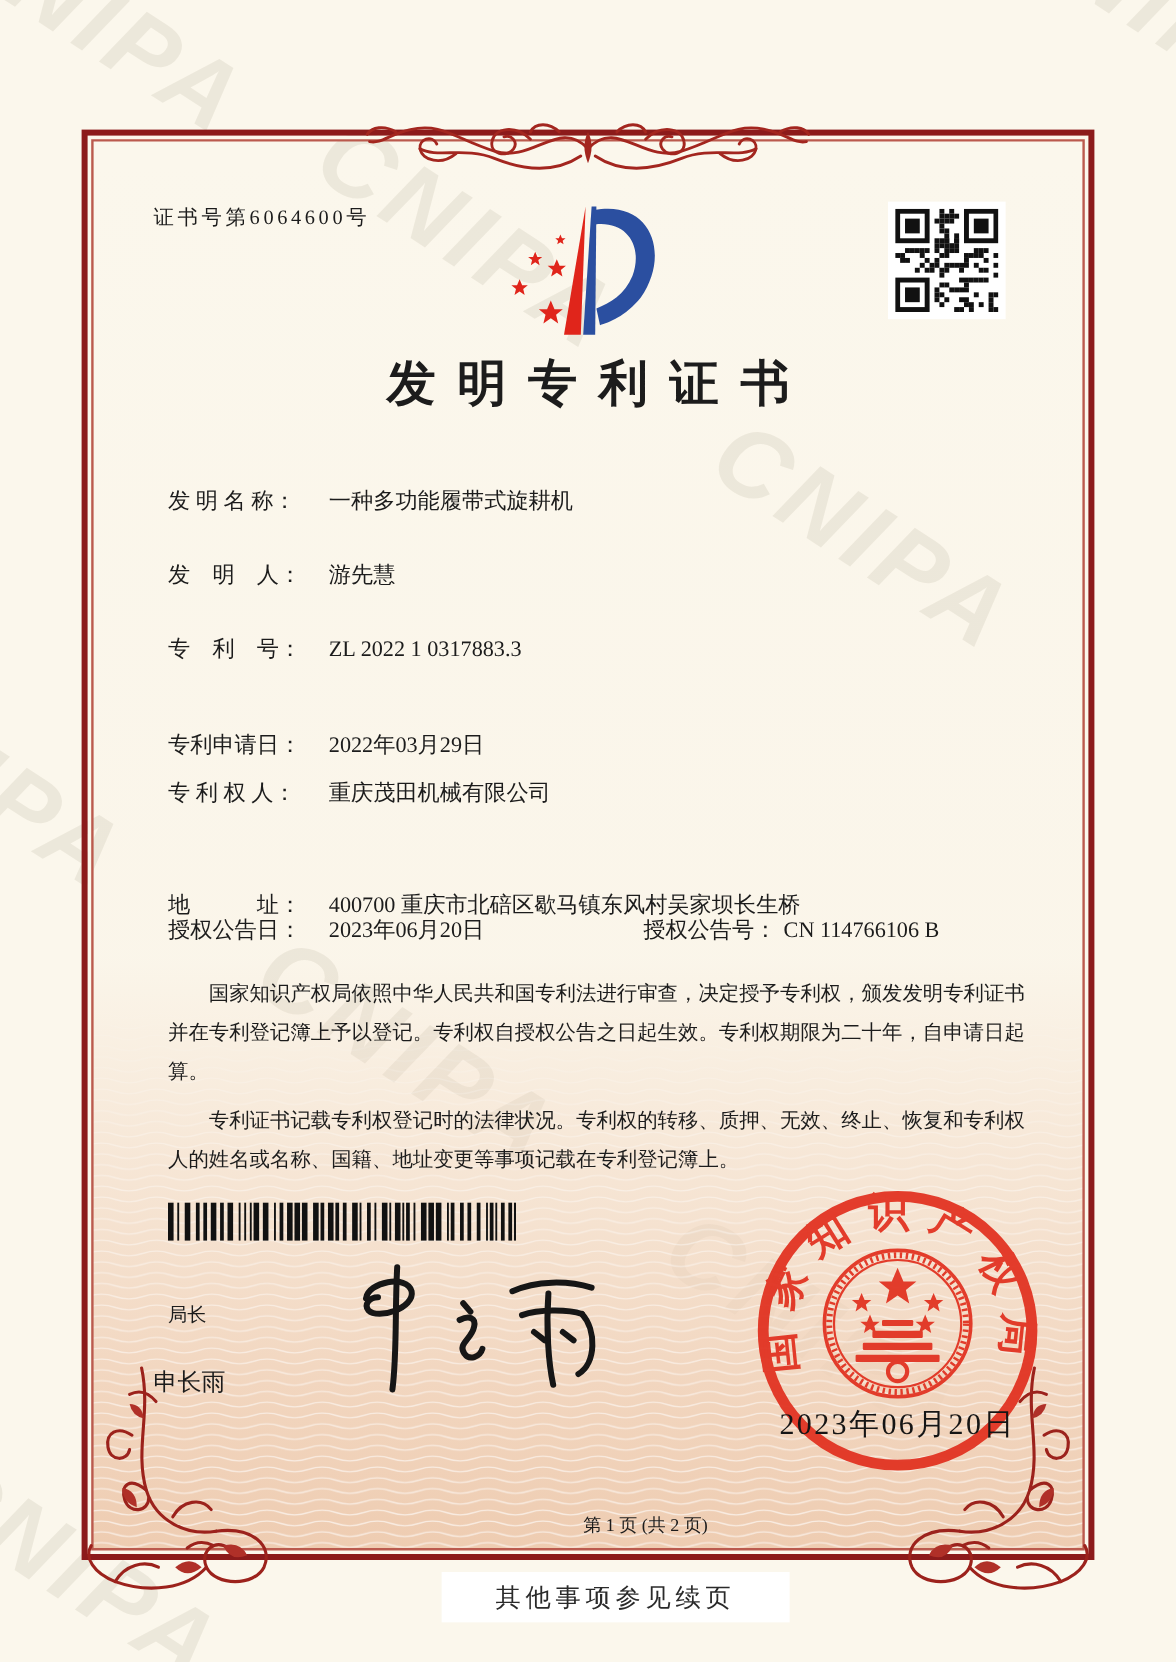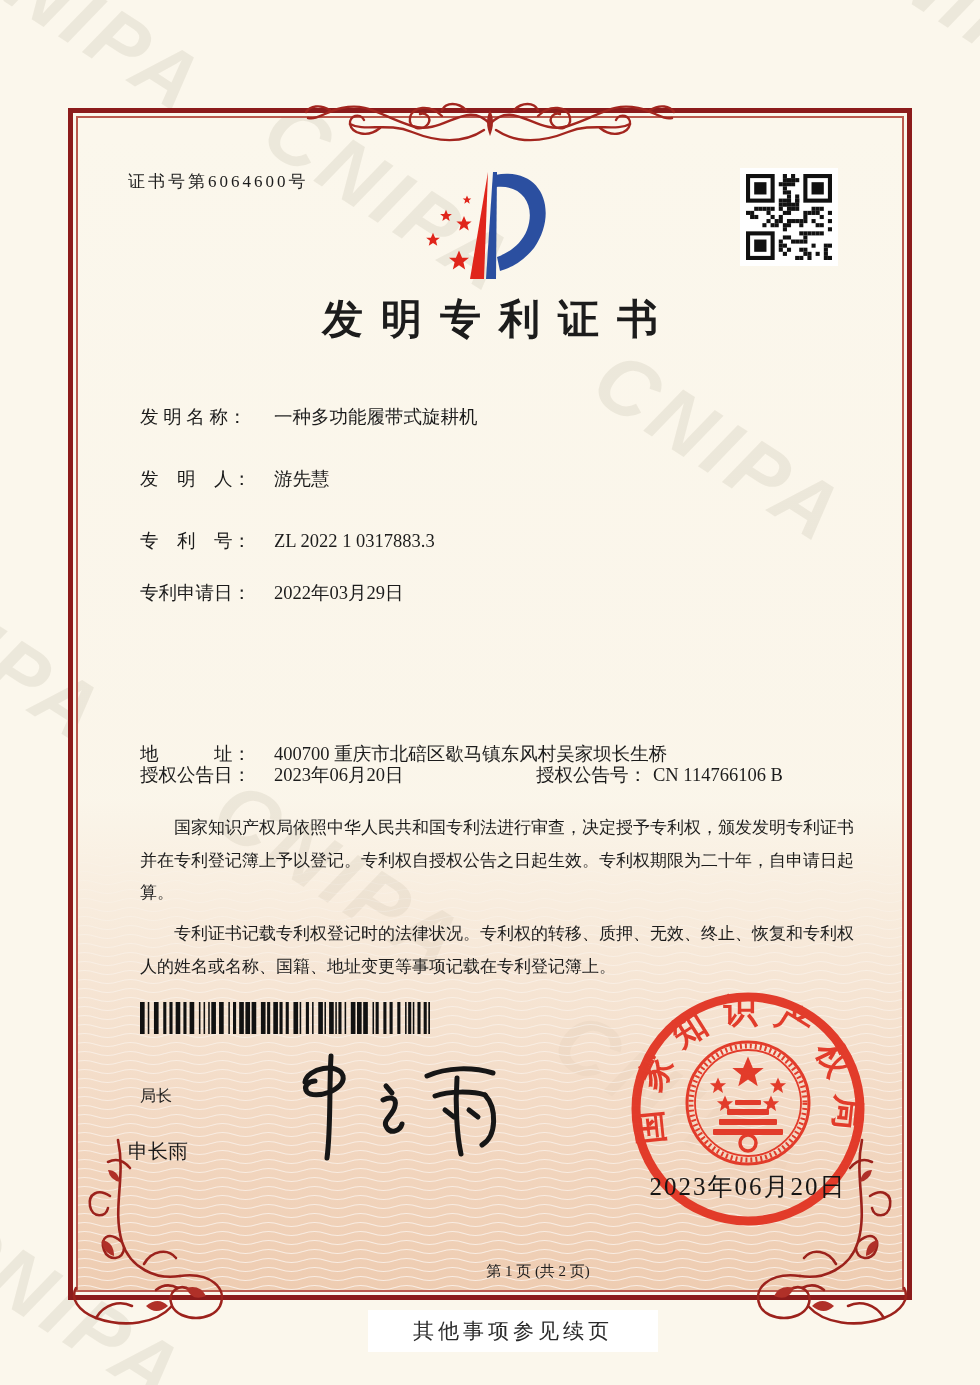--- a/index.html
+++ b/index.html
@@ -34,21 +34,21 @@
   .qr{position:absolute;left:740px;top:168px;width:98px;height:98px;background:#ffffff;
       display:flex;align-items:center;justify-content:center;}
   .title{
     position:absolute;left:0;top:292px;width:100%;text-align:center;
     font-size:41px;font-weight:bold;letter-spacing:18px;text-indent:18px;
   }
   
   .row{position:absolute;left:140px;width:730px;font-size:18.5px;white-space:nowrap;}
   .row .lbl{display:inline-block;min-width:128px;}
   .row .val{margin-left:6px;}
-  .r1{top:404px;} .r2{top:466px;} .r3{top:528px;} .r4{top:580px;}
+  .r1{top:404px;} .r2{top:466px;} .r3{top:528px;} .r4{top:608px;}
   .r5{top:648px;} .r6{top:708px;margin-top:33px;} .r7{top:762px;}
   .grant-no{position:absolute;left:348px;top:0;margin-left:48px;}
   
   .body-text{
     position:absolute;left:140px;top:812px;width:714px;
     font-size:17px;line-height:1.92;text-align:justify;
   }
   .body-text p{margin:0 0 8px 0;text-indent:2em;}
   
   .barcode{position:absolute;left:140px;top:1002px;width:292px;height:32px;}
@@ -317,20 +317,23 @@
   </div>
   <div class="row r2">
     <span class="lbl">发　明　人：</span><span class="val">游先慧</span>
   </div>
   <div class="row r3">
     <span class="lbl">专　利　号：</span><span class="val">ZL 2022 1 0317883.3</span>
   </div>
   <div class="row r4">
     <span class="lbl">专利申请日：</span><span class="val">2022年03月29日</span>
   </div>
+  <div class="row r5">
+    <span class="lbl">专 利 权 人：</span><span class="val">重庆茂田机械有限公司</span>
+  </div>
   <div class="row r6">
     <span class="lbl">地　　　址：</span><span class="val">400700 重庆市北碚区歇马镇东风村吴家坝长生桥</span>
   </div>
   <div class="row r7">
     <span class="lbl">授权公告日：</span><span class="val">2023年06月20日</span>
     <span class="grant-no">
       <span class="lbl" style="min-width:0">授权公告号：</span><span class="val">CN 114766106 B</span>
     </span>
   </div>
 

